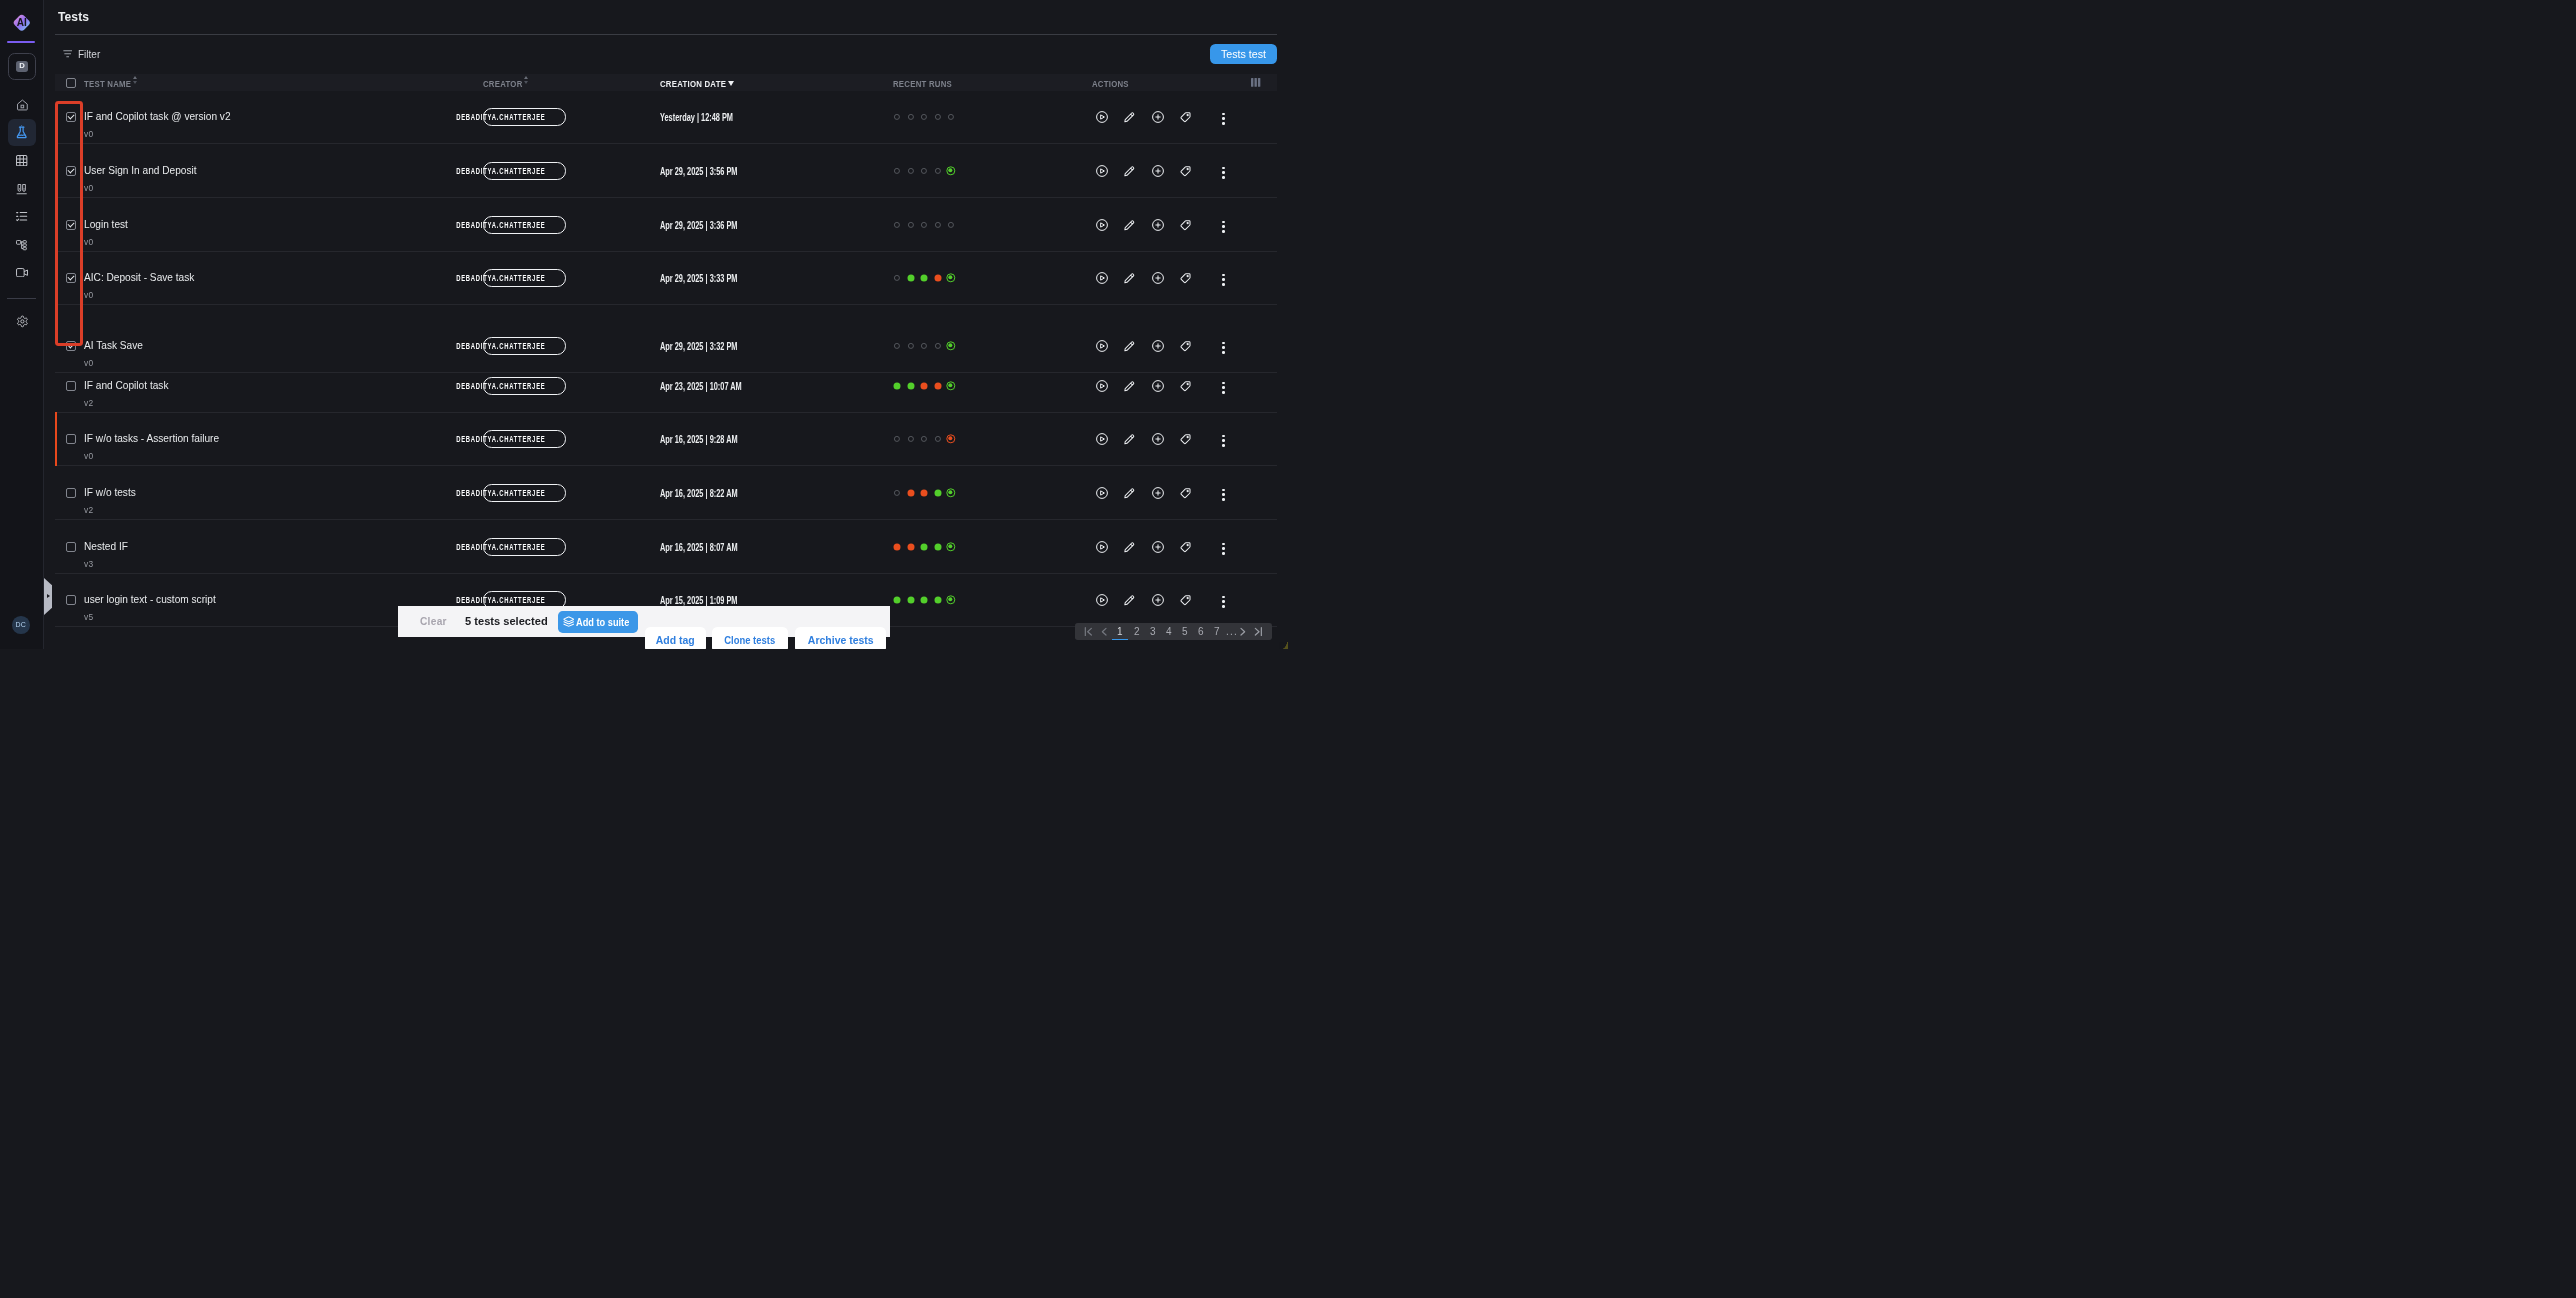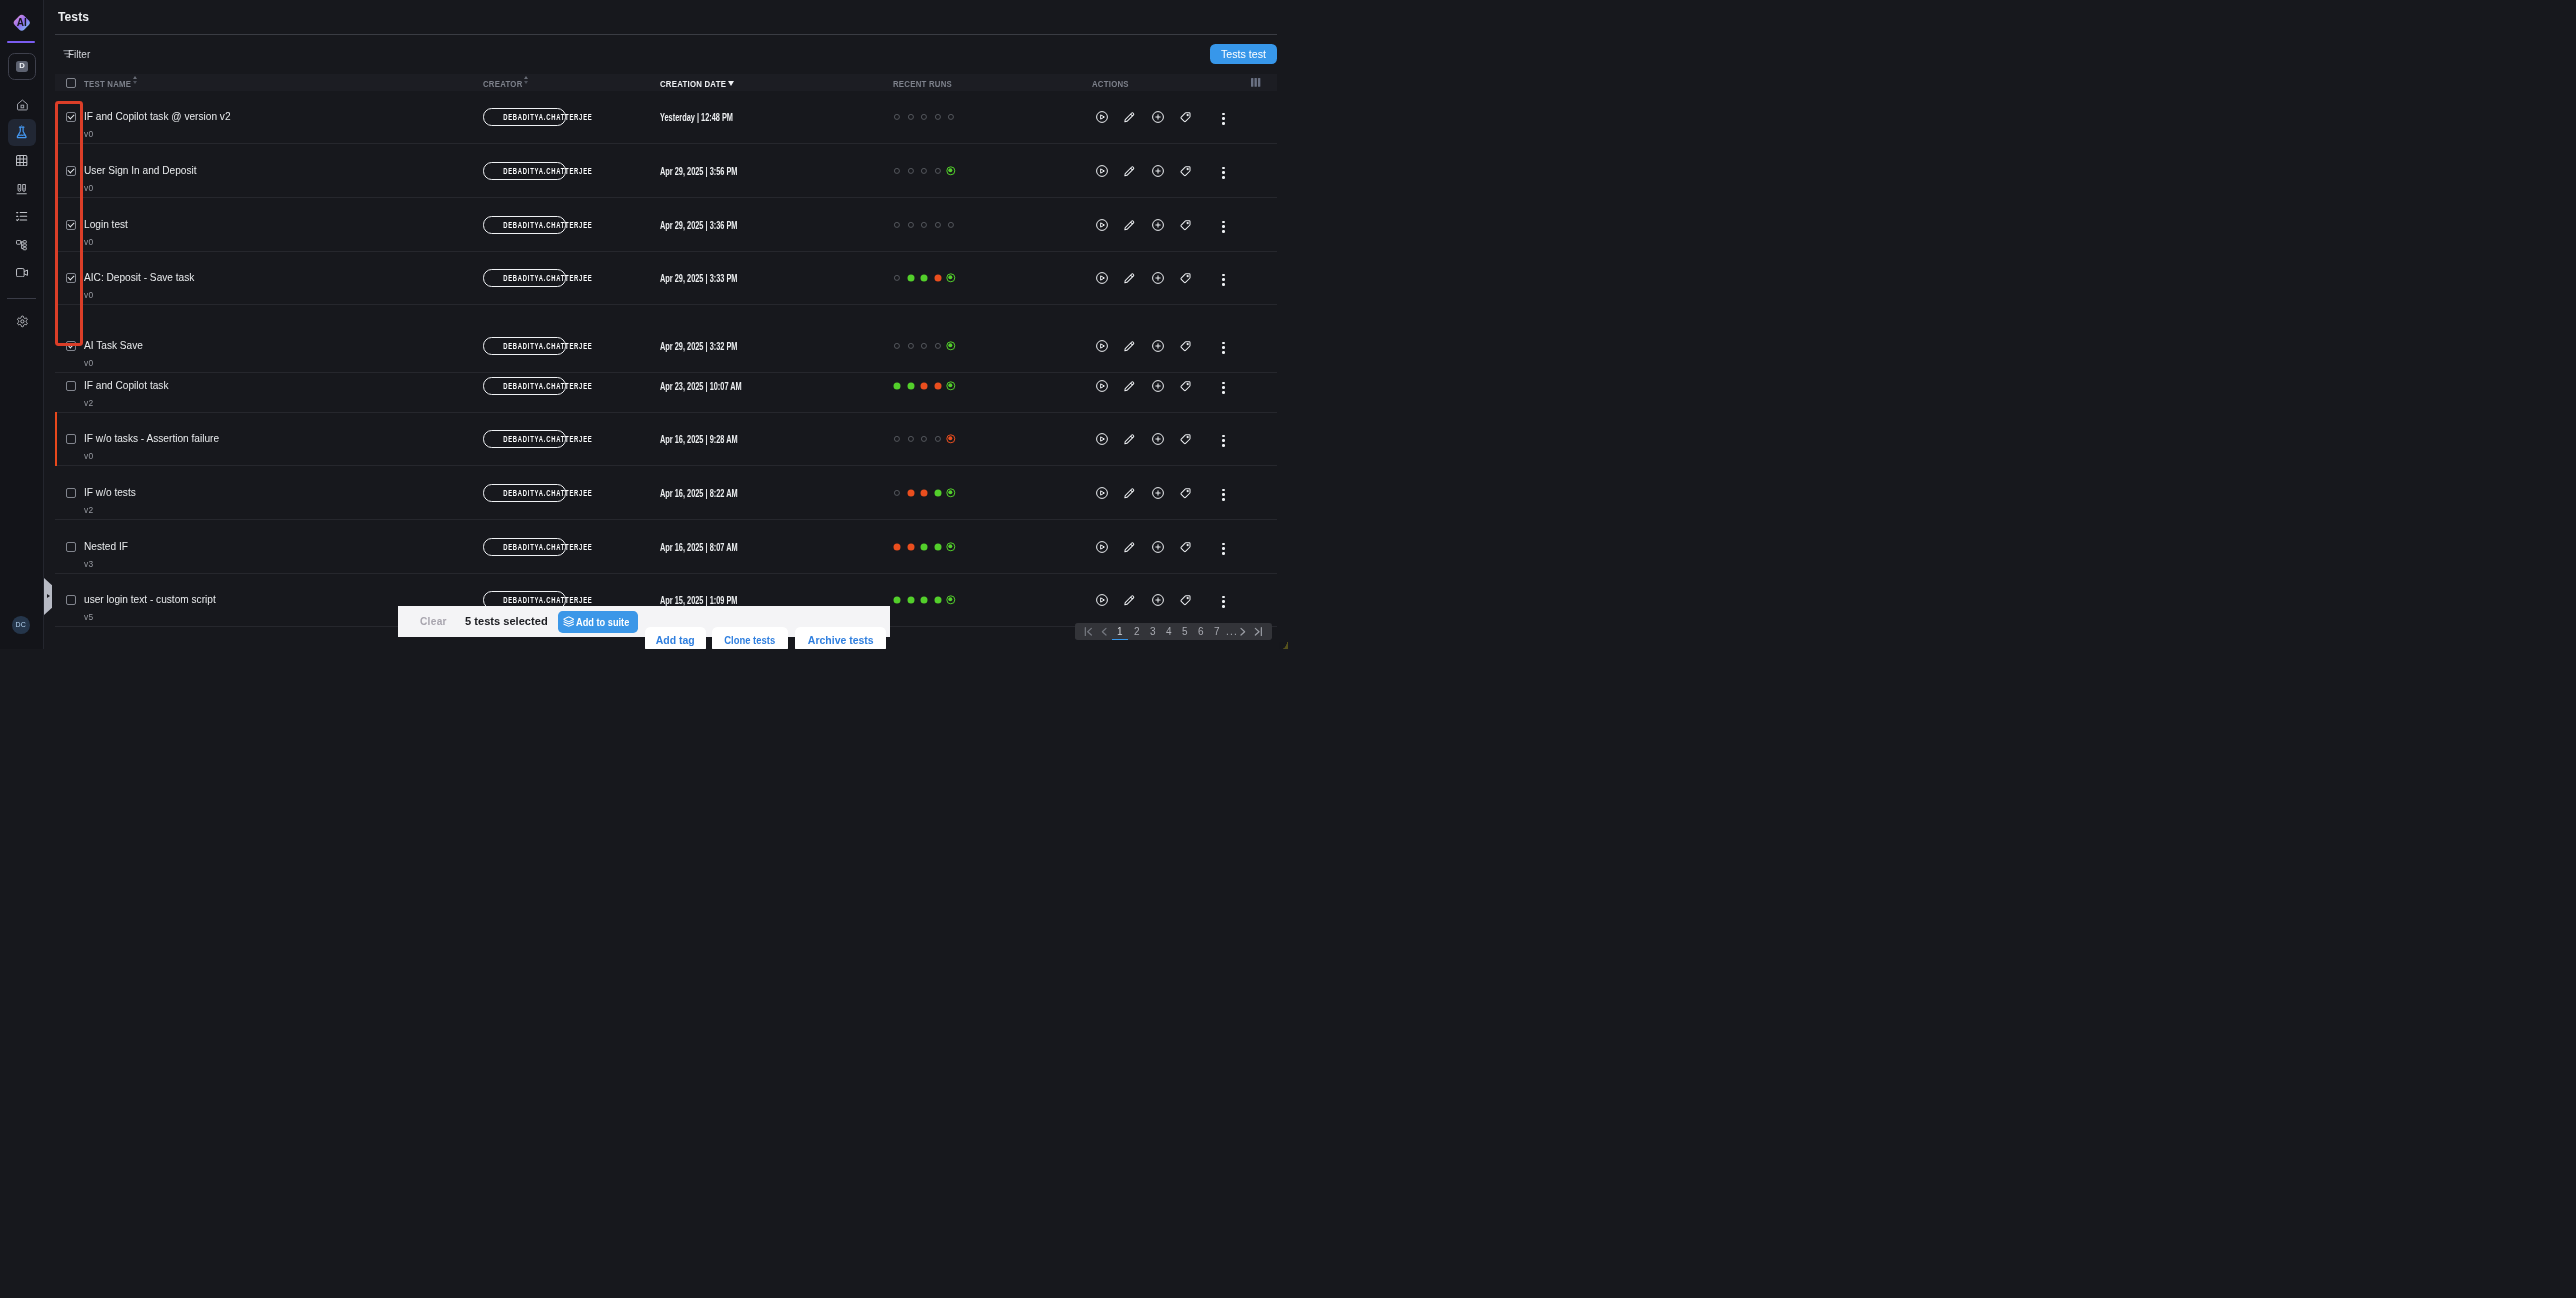--- a/index.html
+++ b/index.html
@@ -11,33 +11,33 @@
   #dbox { position:absolute; left:8px; top:53px; width:27.5px; height:27px; border:1px solid #3e404c; border-radius:6.7px; }
   #dtile { position:absolute; left:6.7px; top:7.4px; width:12.8px; height:10.7px; background:#5d6270; border-radius:2.7px; color:#eef0f4; font-size:7.7px; font-weight:bold; text-align:center; line-height:10.7px; }
   .sicon { position:absolute; left:0; width:44px; display:flex; justify-content:center; }
   #flasktile { position:absolute; left:8.4px; top:119px; width:27.5px; height:27px; background:#212734; border-radius:6px; display:flex; align-items:center; justify-content:center; }
   #sdivider { position:absolute; left:7.4px; top:298px; width:29px; height:0.7px; background:#3a3c47; }
   #dcav { position:absolute; left:12px; top:616px; width:17.5px; height:17.5px; border-radius:50%; background:#25364b; color:#b5d4f1; font-size:7px; text-align:center; line-height:17.5px; letter-spacing:0.2px; }
   #handle { position:absolute; left:44px; top:578px; width:8.3px; height:37px; background:#b7bac4; clip-path:polygon(0 0, 100% 20%, 100% 80%, 0 100%); }
   #handletri { position:absolute; left:47px; top:594px; width:0; height:0; border-left:3.5px solid #1d1e24; border-top:2.4px solid transparent; border-bottom:2.4px solid transparent; }
   #title { position:absolute; left:58px; top:9.4px; font-size:13.4px; font-weight:bold; color:#eceef0; letter-spacing:0.1px; transform:scaleX(0.9); transform-origin:left center; }
   #hdivider { position:absolute; left:55px; top:34px; width:1222px; height:1px; background:#3a3c43; }
-  #filtertxt { position:absolute; left:68px; top:49px; font-size:10px; color:#d2d4d9; }
+  #filtertxt { position:absolute; left:78px; top:49px; font-size:10px; color:#d2d4d9; }
   #createbtn { position:absolute; left:1210px; top:44px; width:67px; height:20px; background:#3797ea; border-radius:5.4px; color:#fff; text-align:center; line-height:21px; font-size:10.7px; }
   #thead { position:absolute; left:55px; top:74px; width:1222px; height:16.5px; background:#1c1d23; }
   .hlabel { position:absolute; top:3.8px; font-size:9.7px; font-weight:bold; color:#7d818b; transform:scaleX(0.805); transform-origin:left center; letter-spacing:0.3px; white-space:pre; }
   .cbx { position:absolute; width:10px; height:10px; border:1.1px solid #82858e; border-radius:2px; }
   .cbx.checked::after { content:""; position:absolute; left:1.3px; top:1.6px; width:4.8px; height:2.8px; border-left:1.3px solid #e9ebef; border-bottom:1.3px solid #e9ebef; transform:rotate(-45deg); }
   .sortarrows { position:absolute; width:0; height:0; }
   .tri-up { border-left:2.3px solid transparent; border-right:2.3px solid transparent; border-bottom:3.6px solid #686c76; }
   .tri-dn { border-left:2.3px solid transparent; border-right:2.3px solid transparent; border-top:3.6px solid #4e525c; }
   .row { position:absolute; left:55px; width:1222px; height:54px; border-bottom:0.7px solid #26272d; }
   .rname { position:absolute; left:29px; top:21px; font-size:10.4px; color:#e8eaec; white-space:pre; transform:scaleX(0.975); transform-origin:left center; }
   .rver  { position:absolute; left:29px; top:39px; font-size:8.4px; color:#989ba2; letter-spacing:0.3px; }
-  .pill  { position:absolute; left:428px; top:18px; width:83px; height:17.5px; border:0.9px solid #eff1f4; border-radius:8.7px; display:flex; align-items:center; justify-content:flex-start; }
+  .pill  { position:absolute; left:428px; top:18px; width:83px; height:17.5px; border:0.9px solid #eff1f4; border-radius:8.7px; display:flex; align-items:center; justify-content:flex-end; }
   .pill span { font-size:8.4px; font-weight:bold; color:#fbfcfd; letter-spacing:1.1px; transform:scaleX(0.70); transform-origin:center; white-space:pre; }
   .rdate { position:absolute; left:605px; top:22px; font-size:10.4px; font-weight:bold; color:#edeff1; transform:scaleX(0.71); transform-origin:left center; white-space:pre; }
   .dot { position:absolute; top:27px; border-radius:50%; transform:translate(-50%,-50%); }
   .dot.e { width:6.2px; height:6.2px; border:1px solid #53565c; }
   .dot.g { width:7px; height:7px; background:#53cf2b; }
   .dot.o { width:7px; height:7px; background:#ea4e1e; }
   .dot.rg, .dot.ro { width:9.4px; height:9.4px; }
   .dot.rg { border:1.6px solid #53cf2b; }
   .dot.ro { border:1.6px solid #ea4e1e; }
   .dot.rg::after, .dot.ro::after { content:""; position:absolute; left:1px; top:1px; width:4.2px; height:4.2px; border-radius:50%; }

